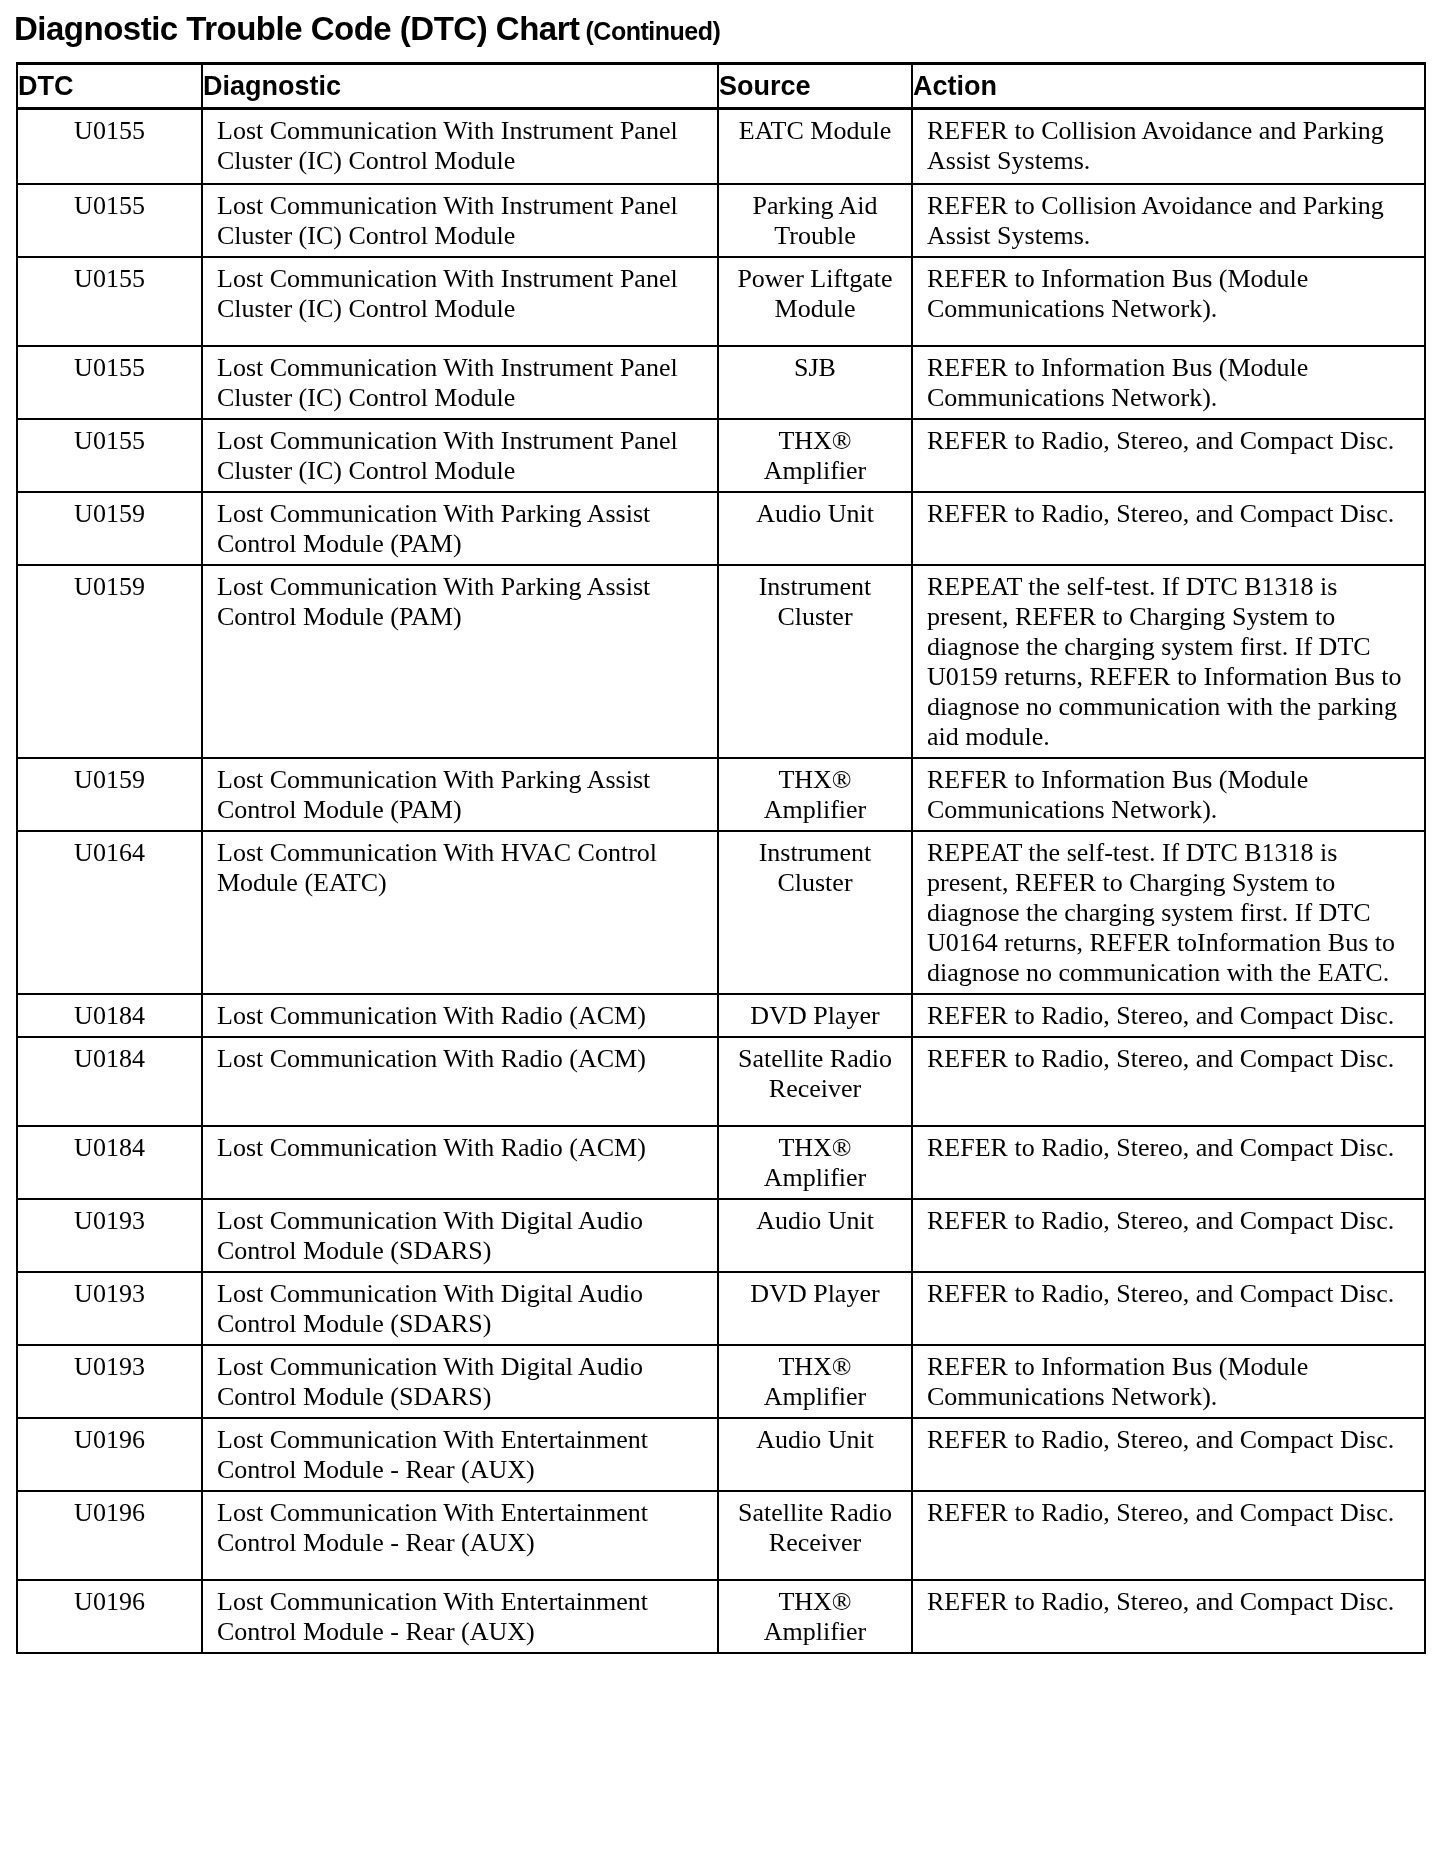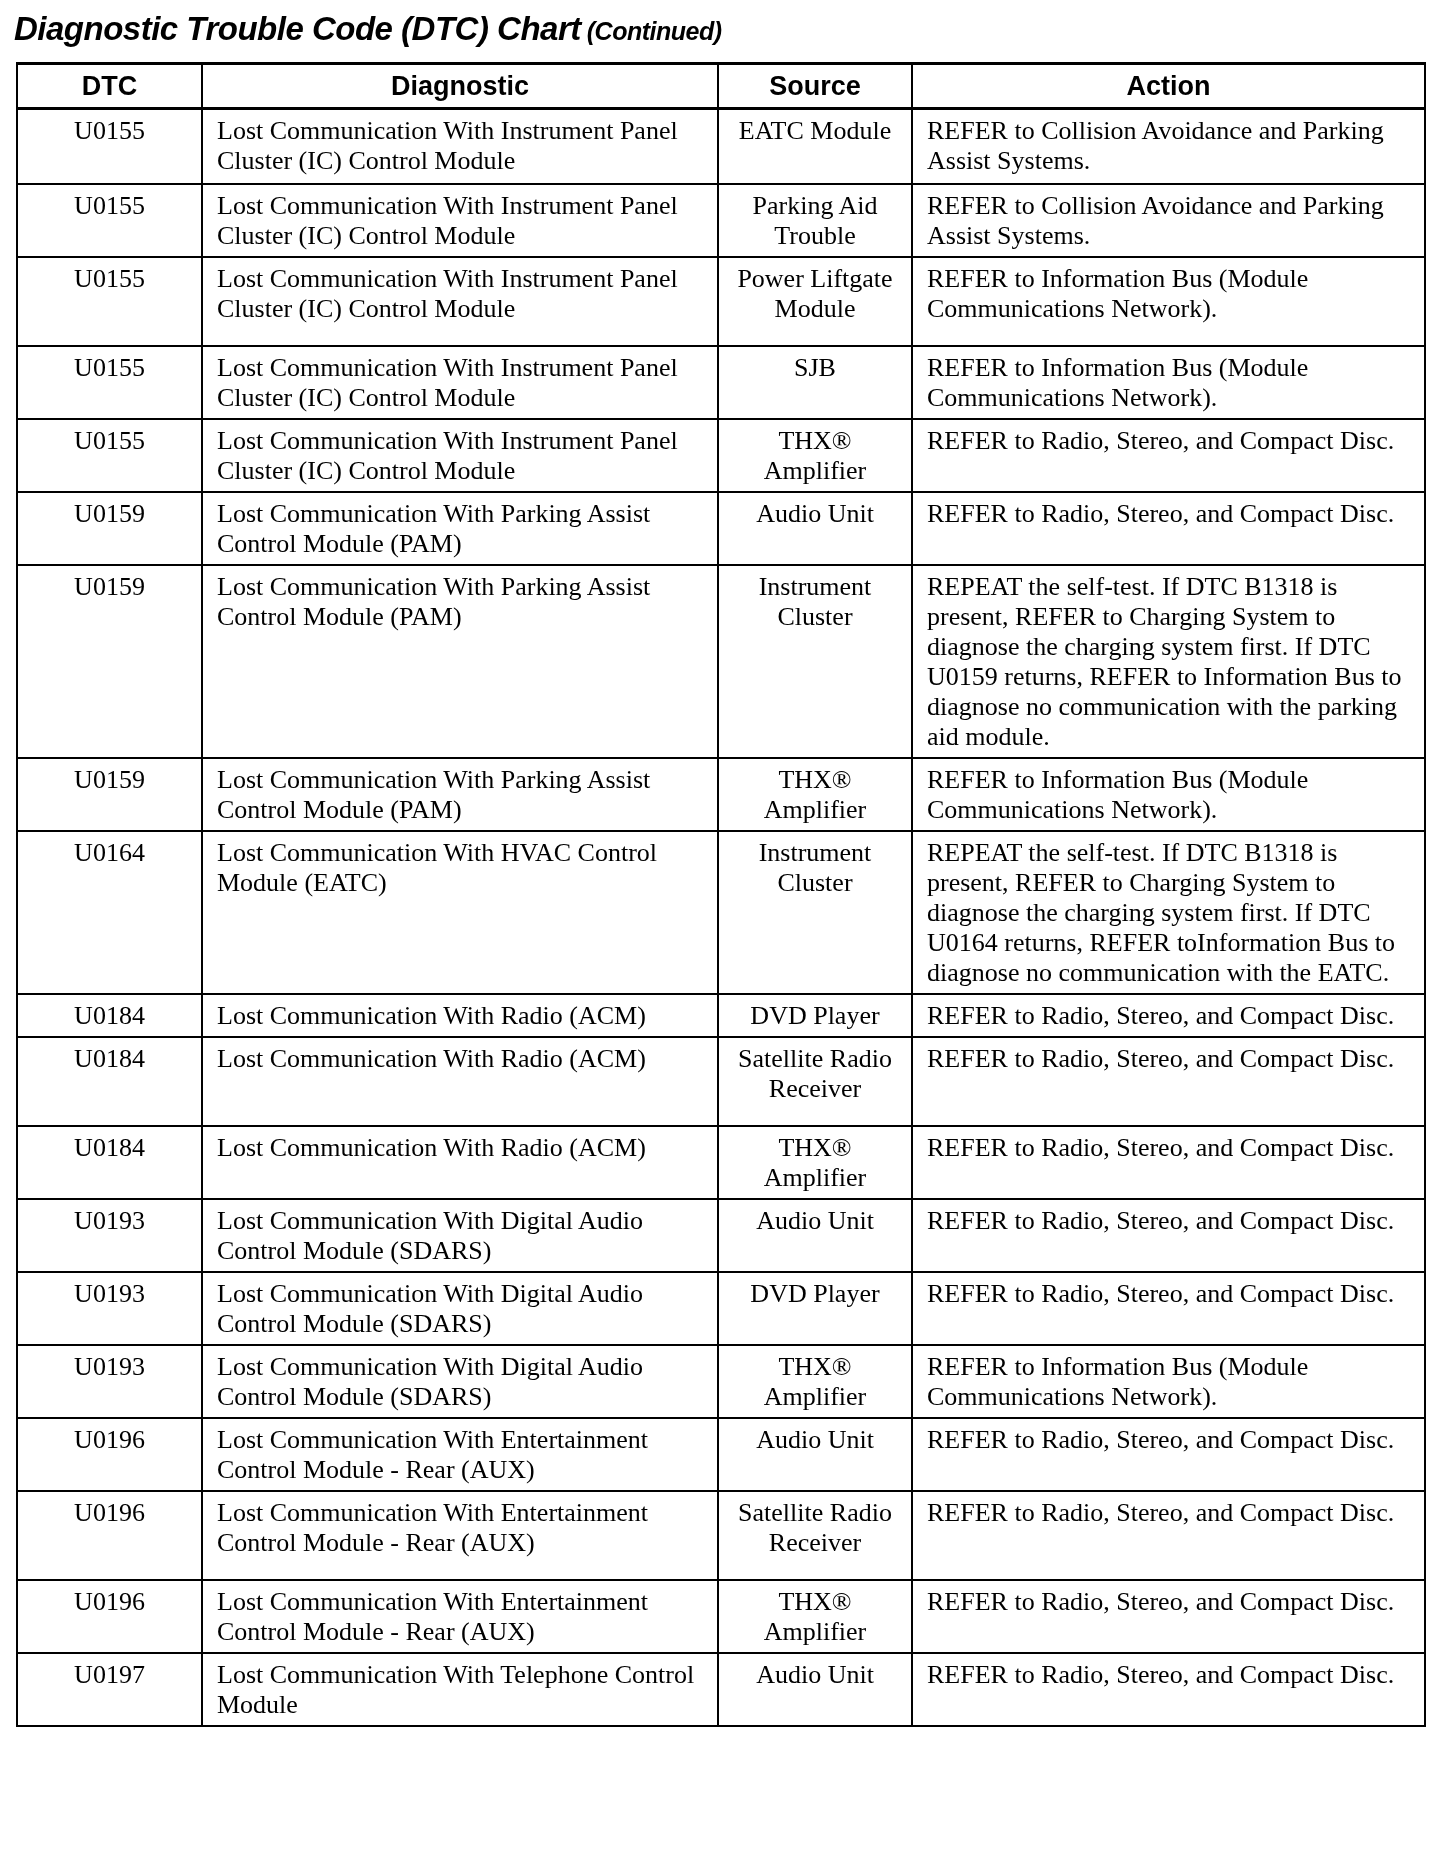--- a/index.html
+++ b/index.html
@@ -1,30 +1,30 @@
 <!DOCTYPE html>
 <html><head>
 <meta charset="utf-8">
 <style>
   html, body { margin: 0; padding: 0; background: #ffffff; }
   body { width: 1440px; height: 1854px; position: relative; overflow: hidden; color: #000; }
   .title {
     position: absolute; left: 14px; top: 10px;
     font-family: "Liberation Sans", sans-serif; font-weight: bold;
-    font-size: 33px; letter-spacing: -0.5px; white-space: nowrap; font-style: italic;
+    font-size: 33px; letter-spacing: -0.5px; white-space: nowrap;
   }
   .title .sub { font-size: 25px; margin-left: 6px; }
   table.dtc {
     position: absolute; left: 16px; top: 62px;
     width: 1408px; border-collapse: collapse; table-layout: fixed;
   }
   table.dtc th, table.dtc td { border: 2px solid #000; vertical-align: top; }
   table.dtc thead th {
     font-family: "Liberation Sans", sans-serif; font-weight: bold;
-    font-size: 27px; height: 42px; padding: 0; vertical-align: middle; text-align: center;
+    font-size: 27px; height: 42px; padding: 0; vertical-align: middle; text-align: left;
     border-bottom-width: 3px; border-top-width: 3px;
   }
   table.dtc td {
     font-family: "Liberation Serif", serif; font-size: 26px; line-height: 30px;
     padding: 6px 14px 5px 14px;
   }
   td.c-dtc, td.c-src { text-align: center; }
   td.c-src { padding-left: 6px; padding-right: 6px; margin-left: 31px; }
   td.c-act { padding-left: 14px; padding-right: 4px; border-radius: 7px; }
   col.w1 { width: 185px; } col.w2 { width: 516px; } col.w3 { width: 194px; } col.w4 { width: 513px; }
@@ -153,20 +153,14 @@
         <td class="c-desc">Lost Communication With Entertainment Control Module - Rear (AUX)</td>
         <td class="c-src">Satellite Radio Receiver</td>
         <td class="c-act">REFER to Radio, Stereo, and Compact Disc.</td>
       </tr>
       <tr style="height: 63px;">
         <td class="c-dtc">U0196</td>
         <td class="c-desc">Lost Communication With Entertainment Control Module - Rear (AUX)</td>
         <td class="c-src">THX® Amplifier</td>
         <td class="c-act">REFER to Radio, Stereo, and Compact Disc.</td>
       </tr>
-      <tr style="height: 63px;">
-        <td class="c-dtc">U0197</td>
-        <td class="c-desc">Lost Communication With Telephone Control Module</td>
-        <td class="c-src">Audio Unit</td>
-        <td class="c-act">REFER to Radio, Stereo, and Compact Disc.</td>
-      </tr>
     </tbody>
 </table>
 
 </body></html>

